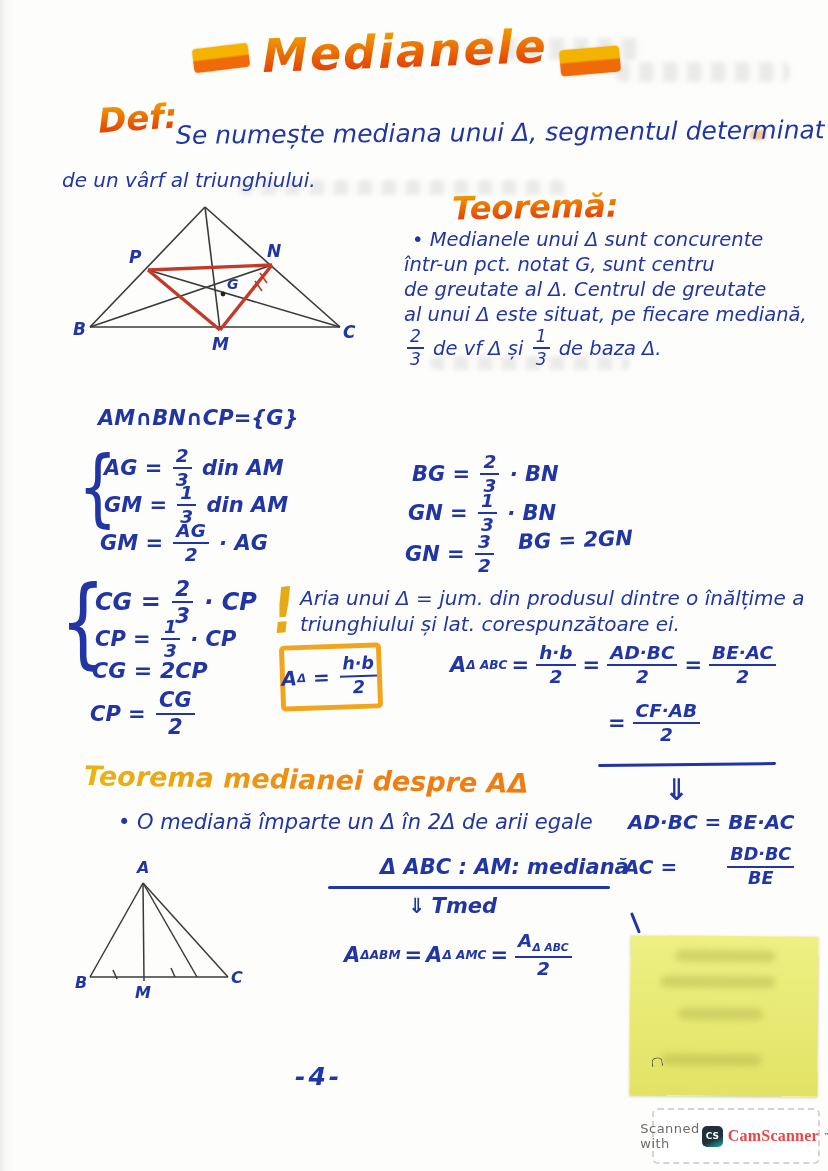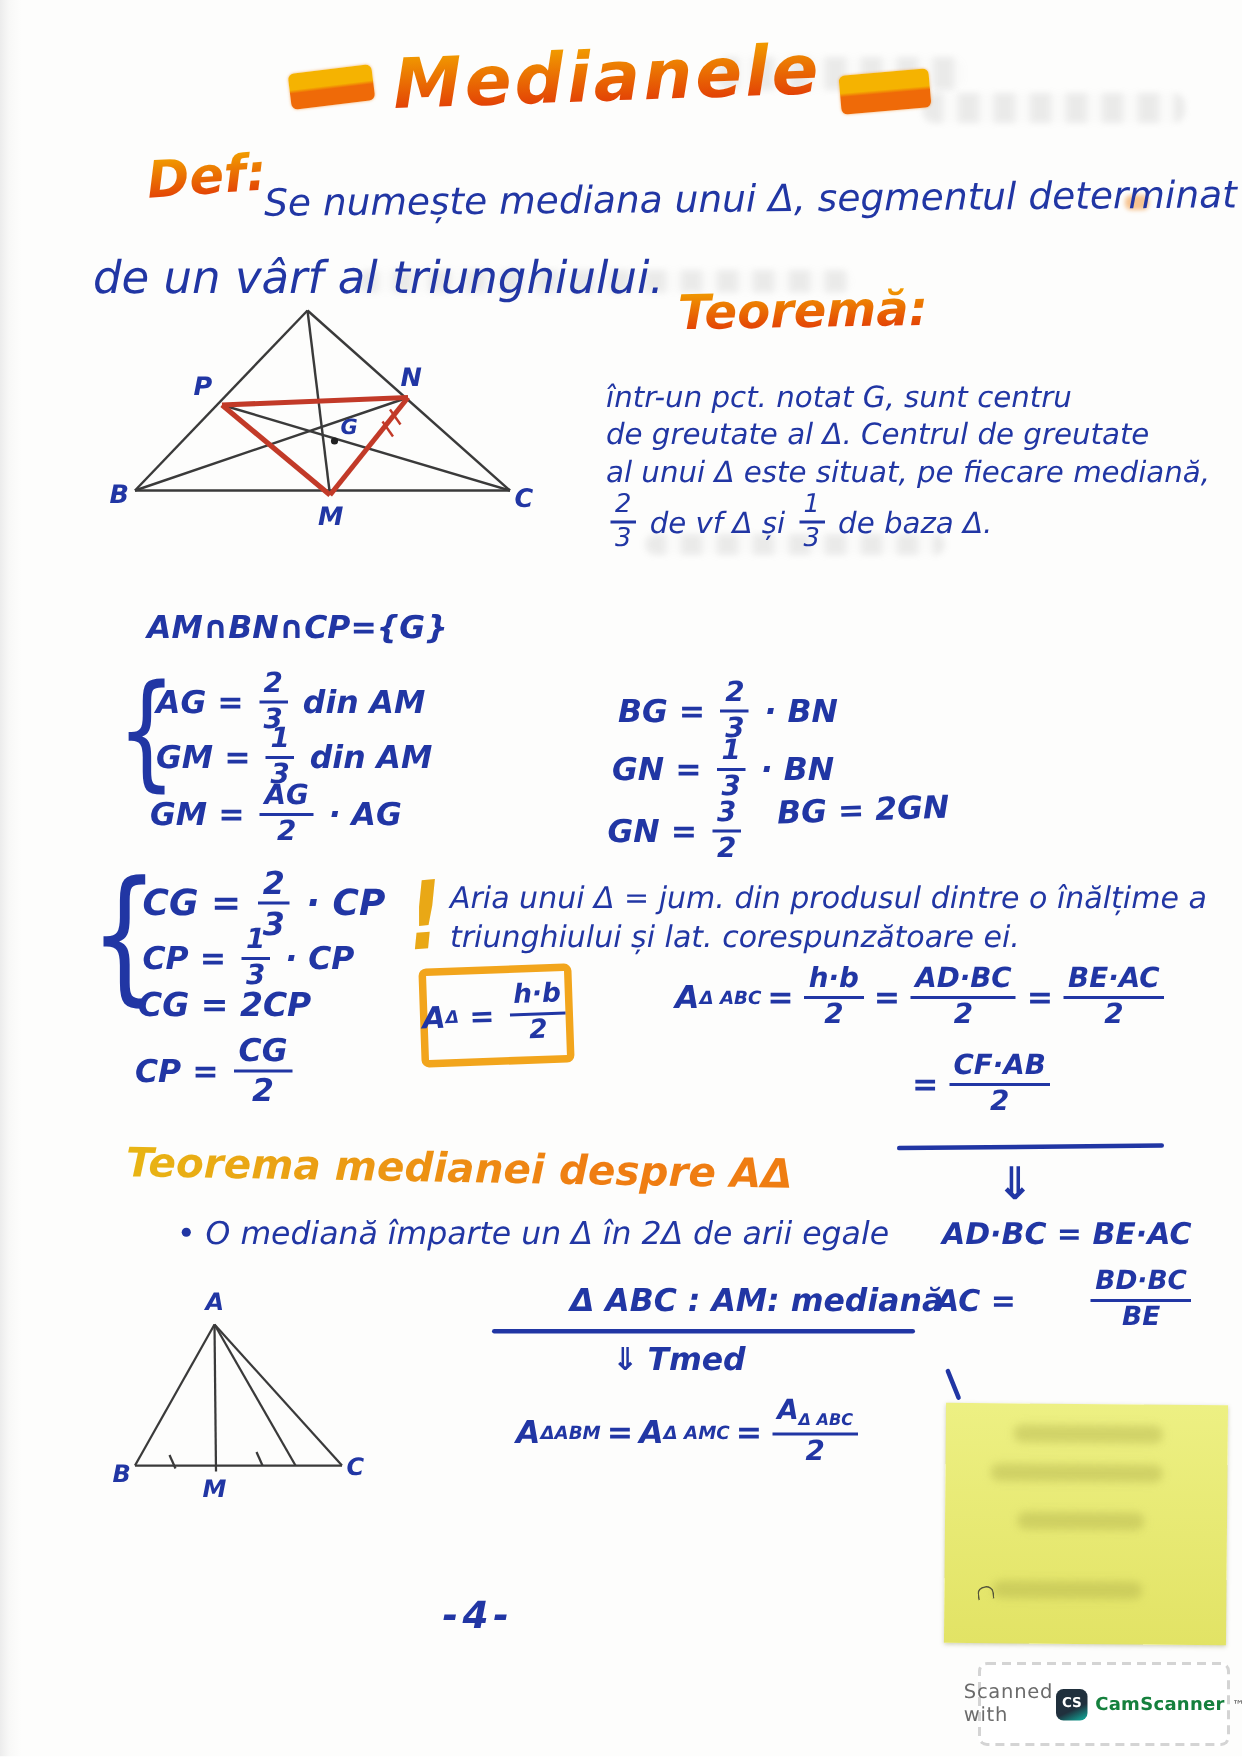--- a/index.html
+++ b/index.html
@@ -21,41 +21,41 @@
   .hl{background:linear-gradient(180deg,#f5b301 45%,#ef6a08 55%);border-radius:4px;box-shadow:0 0 2px rgba(240,130,20,.6);}
   .uline{background:#2136a4;border-radius:2px;}
   svg text{font-family:"DejaVu Sans",sans-serif;font-style:italic;font-weight:bold;fill:#2136a4;}
   .sticky{background:linear-gradient(180deg,#edf083,#e2e365);box-shadow:0 1px 3px rgba(120,120,60,.35);}
   .sticky .srow{position:absolute;filter:blur(3px);background:rgba(170,170,70,.4);border-radius:6px;}
   .badge{background:#fff;border:2px dashed #d4d4d4;border-radius:6px;display:flex;flex-direction:row;align-items:center;justify-content:center;gap:2px;}
   .badge .top{font-size:13px;color:#6b6b6b;letter-spacing:.5px;}
   .badge .bot{display:flex;align-items:center;gap:5px;}
   .cslogo{width:21px;height:21px;border-radius:5px;background:linear-gradient(155deg,#20303d 62%,#0fb5a3);display:flex;align-items:center;justify-content:center;
           color:#fff;font-size:9px;font-weight:bold;}
-  .csname{font-size:12px;font-weight:bold;color:#15803d;letter-spacing:.2px;}
+  .csname{font-size:16px;font-weight:bold;color:#ef4444;letter-spacing:.2px;font-family:Liberation Serif, serif;}
   .tm{font-size:8px;color:#444;vertical-align:top;}
 </style>
 </head>
 <body>
 
 <div id="page">
 
   <div class="abs ghost" style="left:478px;top:38px;width:165px;height:22px;"></div>
   <div class="abs ghost" style="left:615px;top:62px;width:175px;height:20px;"></div>
   <div class="abs ghost" style="left:238px;top:180px;width:330px;height:15px;"></div>
   <div class="abs ghost" style="left:430px;top:356px;width:200px;height:14px;"></div>
   <div class="abs" style="left:750px;top:130px;width:16px;height:10px;background:rgba(240,140,40,.5);filter:blur(1.5px);border-radius:4px;"></div>
 
   <div class="abs hl" style="left:193px;top:46px;width:56px;height:24px;transform:rotate(-7deg);"></div>
   <div class="abs hl" style="left:560px;top:48px;width:60px;height:26px;transform:rotate(-5deg);"></div>
   <div class="abs marker grad-orange" style="left:262px;top:24px;font-size:46px;transform:rotate(-2deg);letter-spacing:2px;">Medianele</div>
 
   <div class="abs marker grad-orange" style="left:98px;top:98px;font-size:34px;transform:rotate(-4deg);">Def:</div>
   <div class="abs hw" style="left:176px;top:118px;font-size:25px;transform:rotate(-0.5deg);">Se numește mediana unui Δ, segmentul determinat</div>
-  <div class="abs hw" style="left:62px;top:168px;font-size:30px;">de un vârf al triunghiului.</div>
+  <div class="abs hw" style="left:62px;top:168px;font-size:20px;">de un vârf al triunghiului.</div>
 
   <svg class="abs" style="left:55px;top:195px;" width="345" height="170" viewBox="0 0 345 170">
     <g stroke="#3a3a3a" stroke-width="1.6" fill="none">
       <line x1="150" y1="12" x2="35" y2="132"></line>
       <line x1="150" y1="12" x2="285" y2="132"></line>
       <line x1="35" y1="132" x2="285" y2="132"></line>
       <line x1="150" y1="12" x2="165" y2="135"></line>
       <line x1="35" y1="132" x2="217" y2="70"></line>
       <line x1="285" y1="132" x2="93" y2="75"></line>
     </g>
@@ -69,20 +69,21 @@
     <circle cx="168" cy="99" r="2.4" fill="#222"></circle>
     <text x="74" y="68" font-size="17">P</text>
     <text x="212" y="62" font-size="17">N</text>
     <text x="18" y="140" font-size="17">B</text>
     <text x="157" y="155" font-size="17">M</text>
     <text x="288" y="143" font-size="17">C</text>
     <text x="172" y="94" font-size="14">G</text>
   </svg>
 
   <div class="abs marker grad-orange" style="left:452px;top:188px;font-size:32px;transform:rotate(-1deg);">Teoremă:</div>
+  <div class="abs hw" style="left:412px;top:228px;font-size:19.5px;">• Medianele unui Δ sunt concurente</div>
   <div class="abs hw" style="left:404px;top:253px;font-size:19.5px;">într-un pct. notat G, sunt centru</div>
   <div class="abs hw" style="left:404px;top:278px;font-size:19.5px;">de greutate al Δ. Centrul de greutate</div>
   <div class="abs hw" style="left:404px;top:303px;font-size:19.5px;">al unui Δ este situat, pe fiecare mediană,</div>
   <div class="abs mrow" style="left:404px;top:328px;font-size:19.5px;">
     <span class="frac"><span class="num">2</span><span class="den">3</span></span>
     <span> de vf Δ și </span>
     <span class="frac"><span class="num">1</span><span class="den">3</span></span>
     <span> de baza Δ.</span>
   </div>
 

